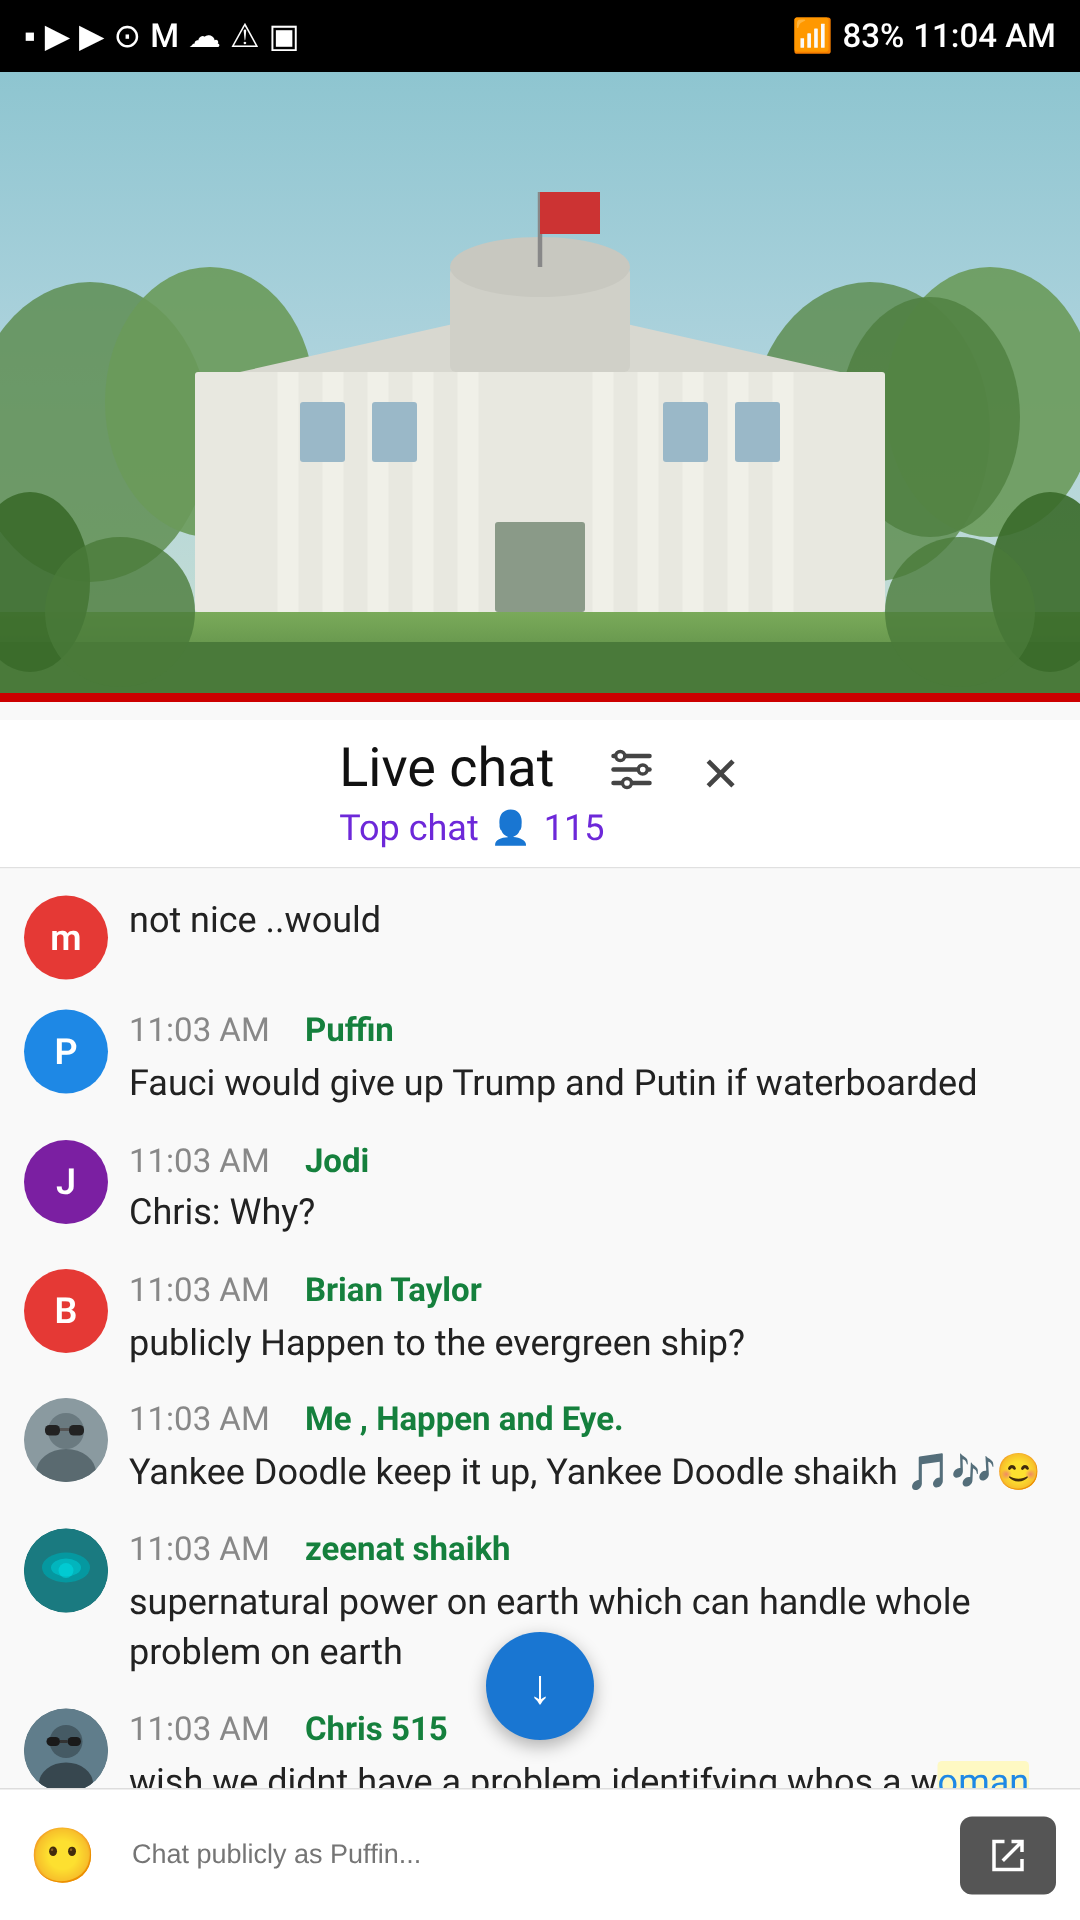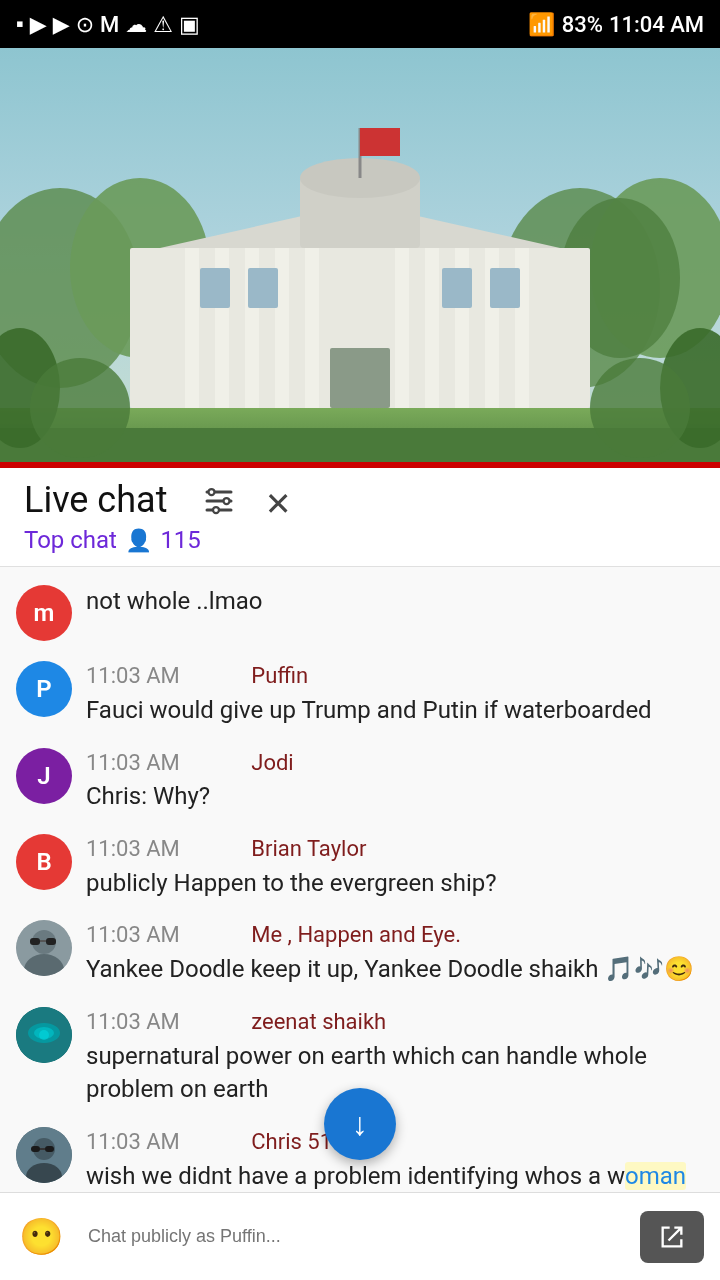--- a/index.html
+++ b/index.html
@@ -46,21 +46,22 @@
       overflow: hidden;
     }
 
     
     .chat-header {
       background: #fff;
       padding: 11px 24px 12px 24px;
       border-bottom: 1px solid #e0e0e0;
       display: flex;
       align-items: flex-start;
-      justify-content: flex-start;
+      justify-content: center;
+      margin-top: 12px;
     }
     .chat-header-left {}
     .chat-title {
       font-size: 36px;
       font-weight: 400;
       color: #111;
       line-height: 1.2;
     }
     .chat-subtitle {
       display: flex;
@@ -116,24 +117,23 @@
     }
     .msg-meta {
       color: #888;
       font-size: 22px;
       margin-bottom: 2px;
     }
     .msg-meta .time {
       margin-right: 18px;
     }
     .msg-meta .username {
-      font-weight: 400;
-      color: #7f1d1d;
+      font-weight: 700;
+      color: #15803d;
       margin-right: 6px;
-      margin-left: 48px;
     }
     .msg-text {
       font-size: 24px;
       color: #222;
     }
 
     
     .fab-down {
       position: fixed;
       bottom: 120px;
@@ -314,21 +314,21 @@
       </button>
       <button class="icon-btn" style="background:none;border:none;cursor:pointer;font-size:32px;color:#444;">✕</button>
     </div>
   </div>
 
   <div class="chat-messages">
 
     <div class="chat-message">
       <div class="avatar" style="background:#e53935; font-size:24px;">m</div>
       <div class="msg-content">
-        <div class="msg-text">not whole ..lmao</div>
+        <div class="msg-text">not nice ..would</div>
       </div>
     </div>
 
     <div class="chat-message">
       <div class="avatar" style="background:#1e88e5;">P</div>
       <div class="msg-content">
         <div class="msg-meta">
           <span class="time">11:03 AM</span>
           <span class="username">Puffin</span>
         </div>

